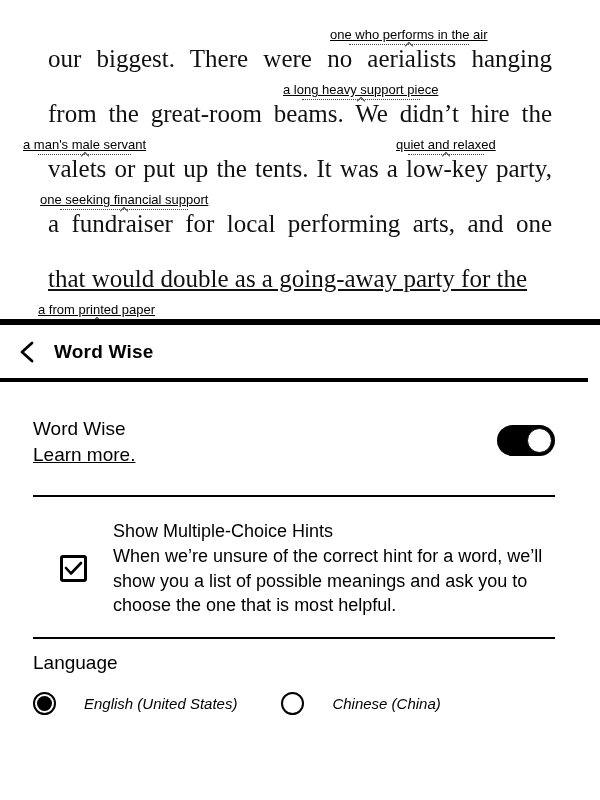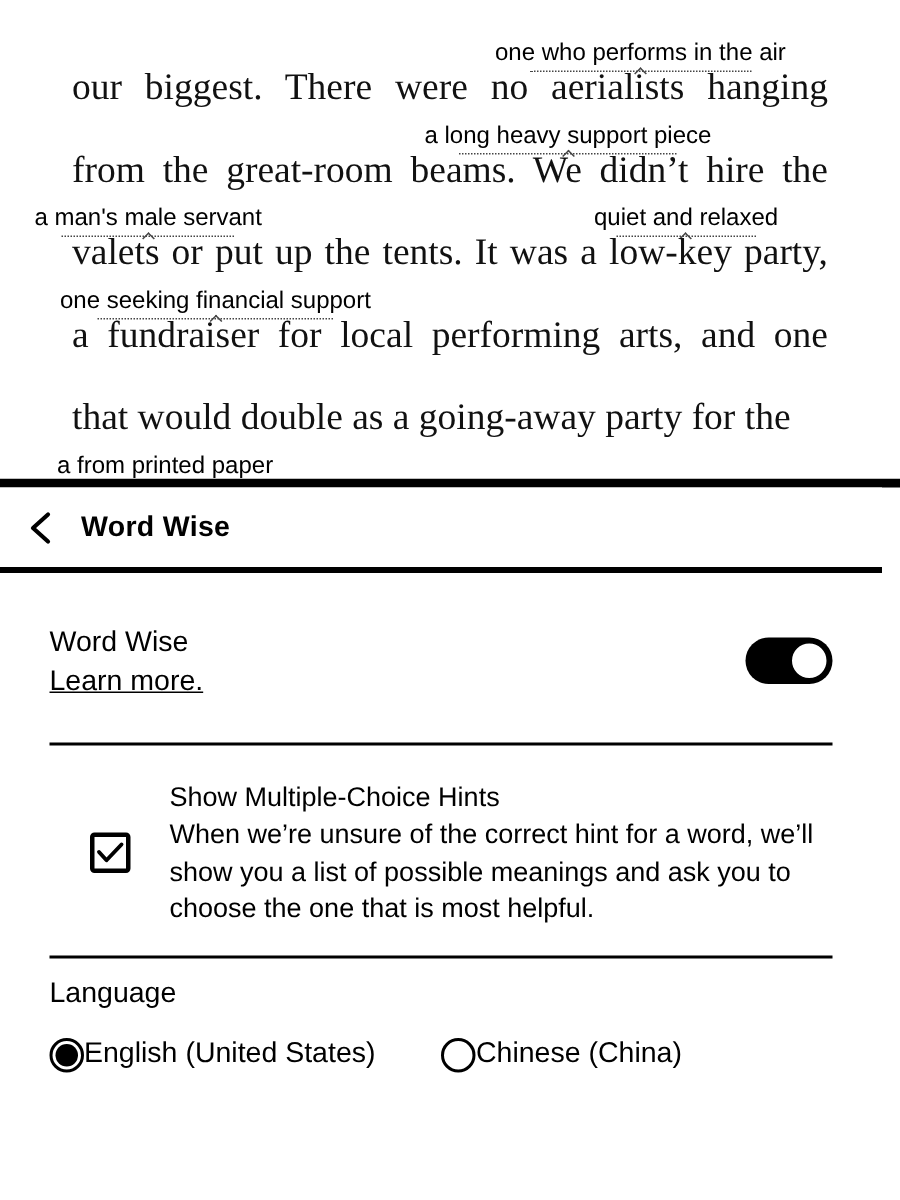--- a/index.html
+++ b/index.html
@@ -37,30 +37,32 @@
   }
   .book-line .inner {
     display: block;
     margin: 0 48px;
     text-align: justify;
     text-align-last: justify;
   }
   .book-line.nojustify .inner {
     text-align: right;
     text-align-last: left;
+    text-decoration: underline;
   }
 
   
   .hint {
     position: absolute;
     font-family: "Liberation Sans", sans-serif;
-    font-size: 16px;
+    font-size: 13px;
     line-height: 1;
     color: #000;
     white-space: nowrap;
+    text-decoration: underline;
   }
   .hint .htxt { display: block; }
   .hint .hrule {
     display: block;
     margin-top: 2px;
     height: 4px;
     position: relative;
   }
   .hint .hrule::before {
     content: "";
@@ -238,23 +240,24 @@
     left: 50%;
     top: 50%;
     width: 15px;
     height: 15px;
     margin-left: -7.5px;
     margin-top: -7.5px;
     border-radius: 50%;
     background: #000;
   }
   .radio-label {
-    font-size: 19px;
-    margin-left: 0;
+    font-size: 15px;
+    margin-left: 28px;
     white-space: nowrap;
+    font-style: italic;
   }
 </style>
 </head>
 <body>
 
 <div id="reader">
 
   <div class="hint" style="left:330px; top:28px;">
     <span class="htxt">one who performs in the air</span>
     <span class="hrule"></span>

